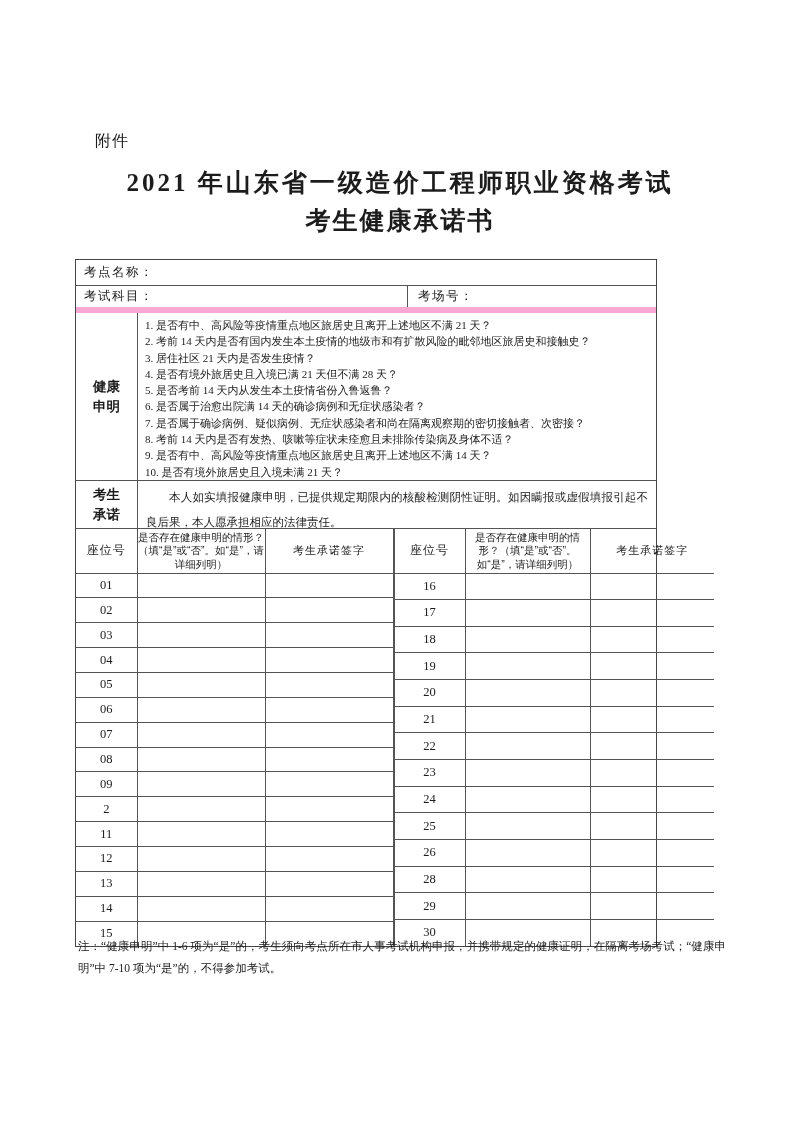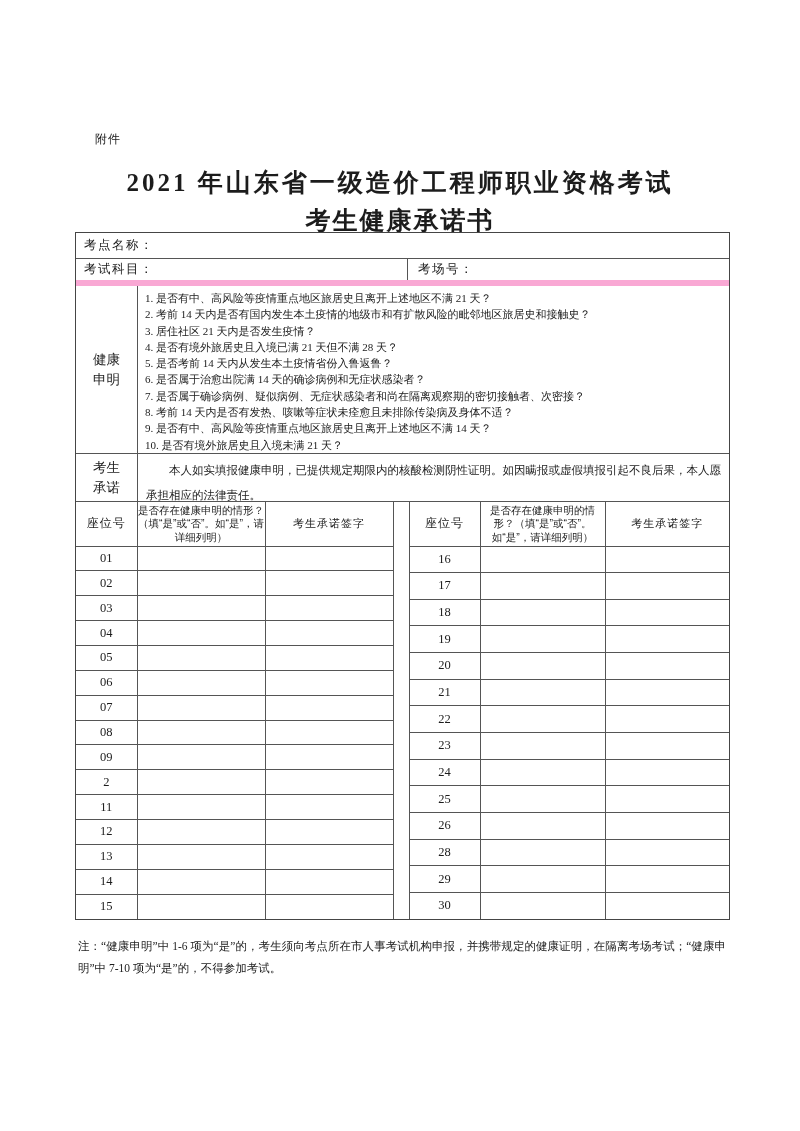--- a/index.html
+++ b/index.html
@@ -9,39 +9,39 @@
     height: 1131px;
     background: #ffffff;
     color: #1c1c1c;
     font-family: "Liberation Serif", "DejaVu Serif", serif;
     overflow: hidden;
   }
   .attachment {
     position: absolute;
     left: 95px;
     top: 131px;
-    font-size: 12px;
+    font-size: 16px;
     letter-spacing: 1px;
   }
   .title-block {
     position: absolute;
     left: 0;
     top: 164px;
     width: 100%;
     text-align: center;
     font-weight: bold;
   }
   .title-line1 { font-size: 25px; letter-spacing: 3px; line-height: 38px; white-space: nowrap; }
   .title-line2 { font-size: 25px; letter-spacing: 2px; line-height: 38px; white-space: nowrap; }
 
   .doc-table {
     position: absolute;
     left: 75px;
-    top: 232px;
-    width: 655px;
+    top: 259px;
+    width: 582px;
     height: 688px;
     border: 1px solid #454545;
     box-sizing: border-box;
   }
   .row-a {
     height: 26px;
     border-bottom: 1px solid #555;
     box-sizing: border-box;
     display: flex;
     align-items: center;
@@ -86,21 +86,21 @@
     border-right: 1px solid #555;
     box-sizing: border-box;
     display: flex;
     align-items: center;
     justify-content: center;
     text-align: center;
   }
   .vlabel {
     display: inline-block;
     width: 2em;
-    font-weight: normal;
+    font-weight: bold;
     font-size: 13.5px;
     line-height: 20px;
   }
   .items-cell {
     flex: 1;
     padding: 4px 4px 0 7px;
     overflow: hidden;
   }
   .h-item {
     font-size: 11px;

